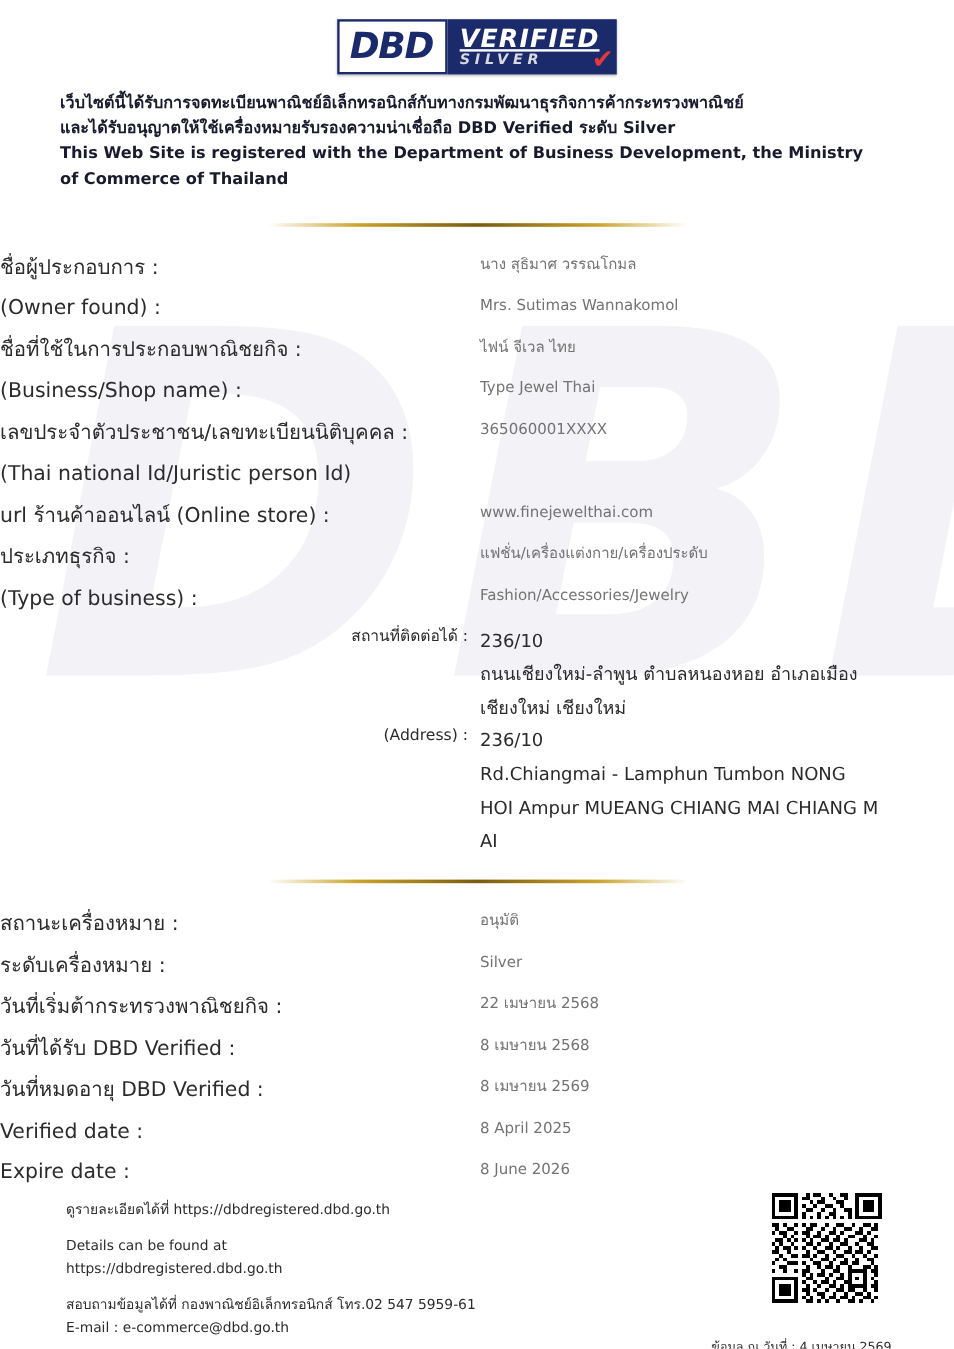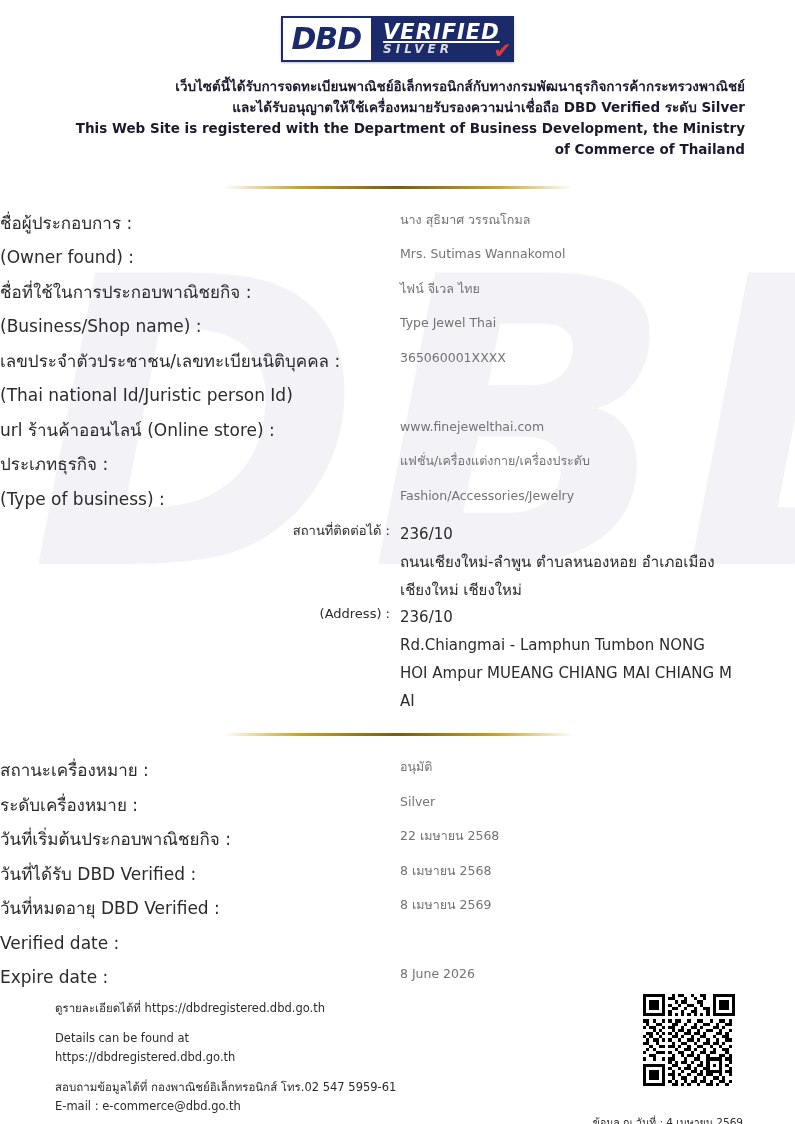--- a/index.html
+++ b/index.html
@@ -100,21 +100,21 @@
     right: 2px;
     bottom: 0px;
     color: #e03a3a;
     font-size: 22px;
     font-weight: bold;
     line-height: 1;
   }
   
   .header-text {
     margin-top: 14px;
-    text-align: right;
+    text-align: left;
     font-size: 13.5px;
     color: #1a1a2e;
     font-weight: bold;
     line-height: 1.55;
     padding: 0 50px;
   }
   .header-text div {
     white-space: nowrap;
   }
   
@@ -301,33 +301,34 @@
     <div class="fields">
       <div class="row">
         <div class="label">สถานะเครื่องหมาย :</div>
         <div class="value">อนุมัติ</div>
       </div>
       <div class="row">
         <div class="label">ระดับเครื่องหมาย :</div>
         <div class="value">Silver</div>
       </div>
       <div class="row">
-        <div class="label">วันที่เริ่มต้นประกอบพาณิชยกิจ :</div>
+        <div class="label">วันที่เริ่มต้ากระทรวงพาณิชยกิจ :</div>
         <div class="value">22 เมษายน 2568</div>
       </div>
       <div class="row">
         <div class="label">วันที่ได้รับ DBD Verified :</div>
         <div class="value">8 เมษายน 2568</div>
       </div>
       <div class="row">
         <div class="label">วันที่หมดอายุ DBD Verified :</div>
         <div class="value">8 เมษายน 2569</div>
       </div>
       <div class="row">
         <div class="label">Verified date :</div>
+        <div class="value">8 April 2025</div>
       </div>
       <div class="row">
         <div class="label">Expire date :</div>
         <div class="value">8 June 2026</div>
       </div>
     </div>
 
   </div>
 
   <div class="footer">

